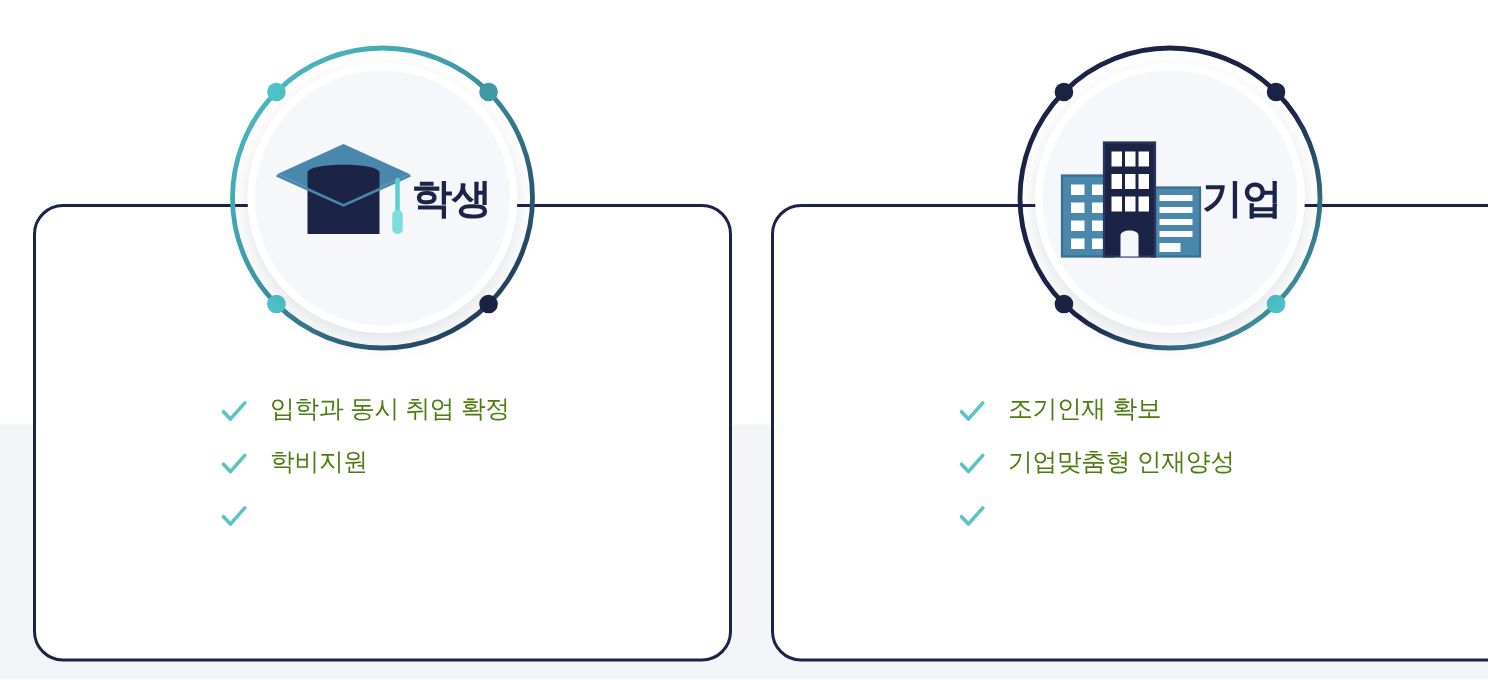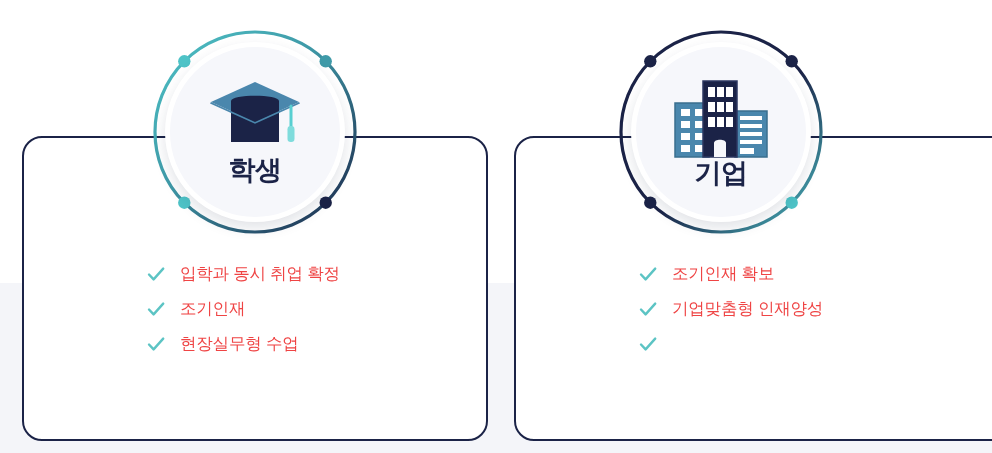--- a/index.html
+++ b/index.html
@@ -64,36 +64,36 @@
   }
   .check-icon {
     width: 20px;
     height: 20px;
     flex: 0 0 20px;
     margin-right: 14px;
     display: block;
   }
   .feature-label {
     font-size: 16.5px;
-    color: #ef4444;
+    color: #4d7c0f;
     letter-spacing: -0.2px;
     line-height: 1;
     white-space: nowrap;
   }
 
   
   .badge {
     position: absolute;
     top: 26px;
     width: 212px;
     height: 212px;
     z-index: 3;
   }
   .badge.left  { left: 149px; }
-  .badge.right { left: 615px; }
+  .badge.right { left: 674px; }
 
   .badge-ring {
     position: absolute;
     inset: 0;
     width: 212px;
     height: 212px;
   }
 
   .badge-disc {
     position: absolute;
@@ -110,21 +110,21 @@
   }
 
   .badge-inner {
     position: absolute;
     left: 16px;
     top: 16px;
     width: 180px;
     height: 180px;
     z-index: 2;
     display: flex;
-    flex-direction: column;
+    flex-direction: row;
     align-items: center;
     justify-content: center;
   }
 
   .badge-glyph {
     width: 92px;
     height: 74px;
     display: block;
     margin-bottom: 2px;
   }
@@ -157,28 +157,27 @@
           <path d="M3 10.5 L7.6 15.4 L17.2 4.6" fill="none" stroke="#5cc4c4" stroke-width="2.4" stroke-linecap="round" stroke-linejoin="round"></path>
         </svg>
         <span class="feature-label">입학과 동시 취업 확정</span>
       </li>
 
 
       <li class="feature">
         <svg class="check-icon" viewBox="0 0 20 20">
           <path d="M3 10.5 L7.6 15.4 L17.2 4.6" fill="none" stroke="#5cc4c4" stroke-width="2.4" stroke-linecap="round" stroke-linejoin="round"></path>
         </svg>
-        <span class="feature-label">조기인재</span>
-      </li>
-
-      <li class="feature">
-        <svg class="check-icon" viewBox="0 0 20 20">
-          <path d="M3 10.5 L7.6 15.4 L17.2 4.6" fill="none" stroke="#5cc4c4" stroke-width="2.4" stroke-linecap="round" stroke-linejoin="round"></path>
-        </svg>
-        <span class="feature-label">현장실무형 수업</span>
+        <span class="feature-label">학비지원</span>
+      </li>
+
+      <li class="feature">
+        <svg class="check-icon" viewBox="0 0 20 20">
+          <path d="M3 10.5 L7.6 15.4 L17.2 4.6" fill="none" stroke="#5cc4c4" stroke-width="2.4" stroke-linecap="round" stroke-linejoin="round"></path>
+        </svg>
       </li>
 
     </ul>
   </div>
 
   <div class="card right">
     <ul class="features">
 
       <li class="feature">
         <svg class="check-icon" viewBox="0 0 20 20">

